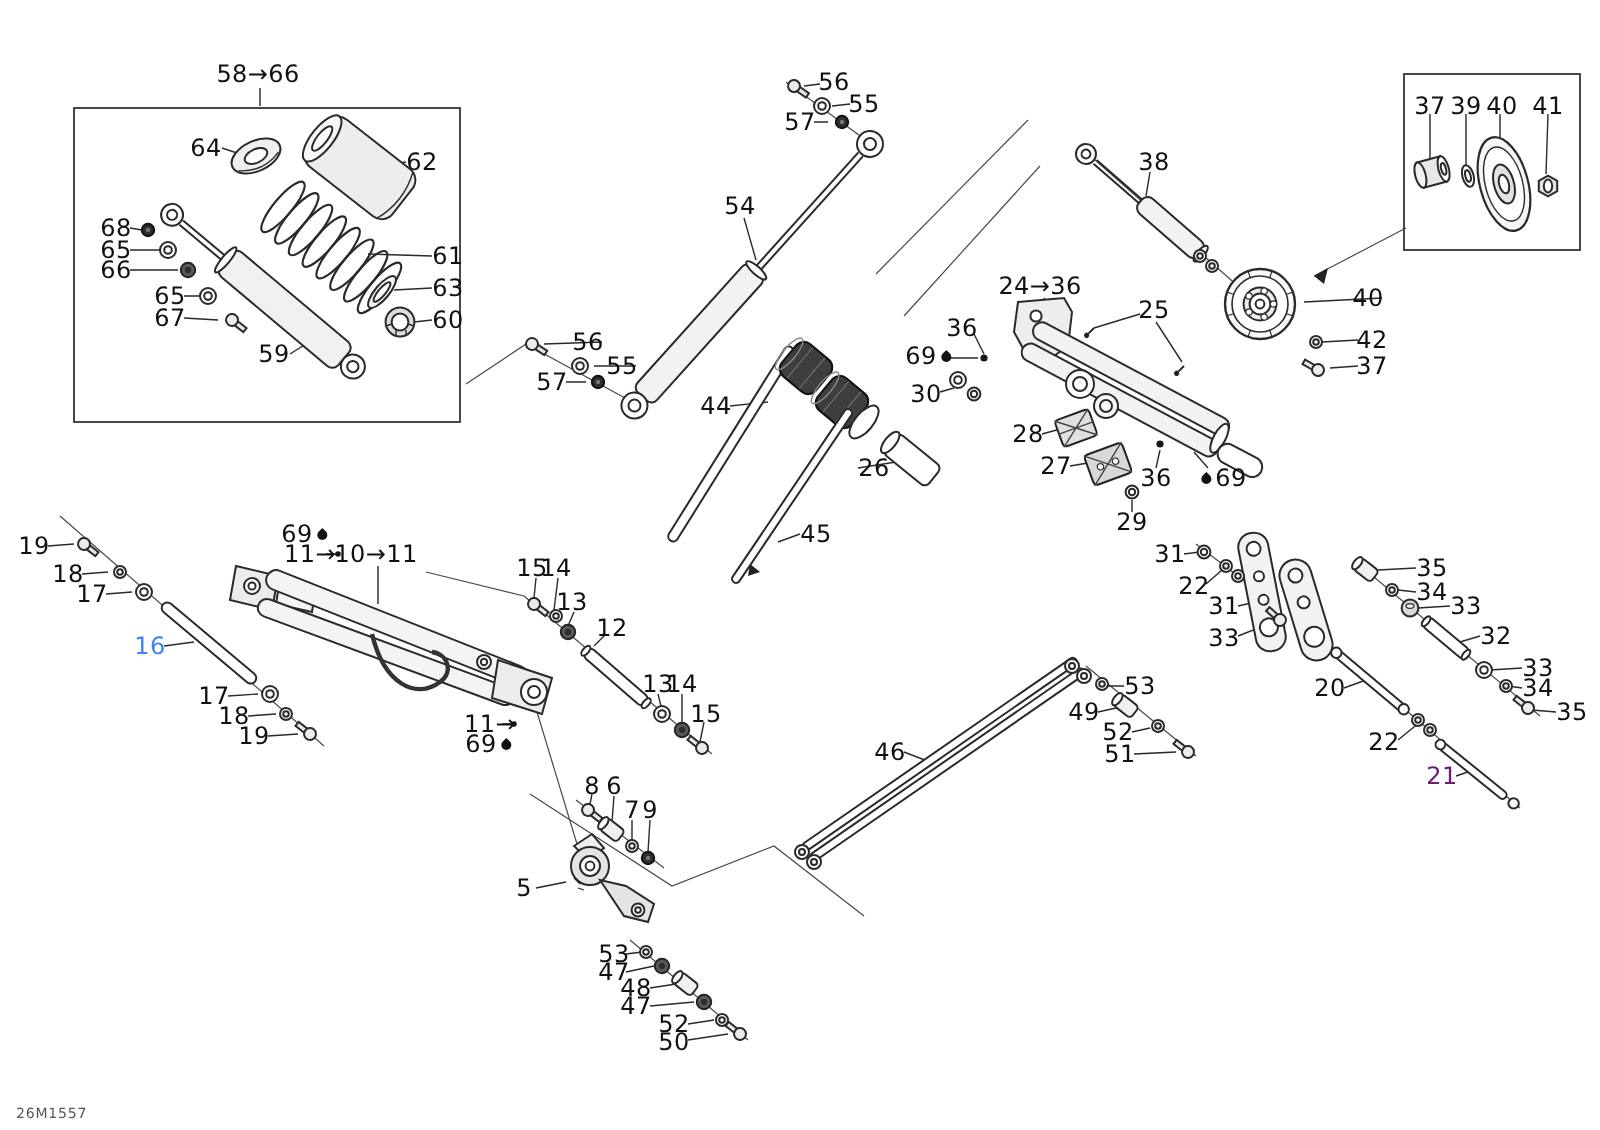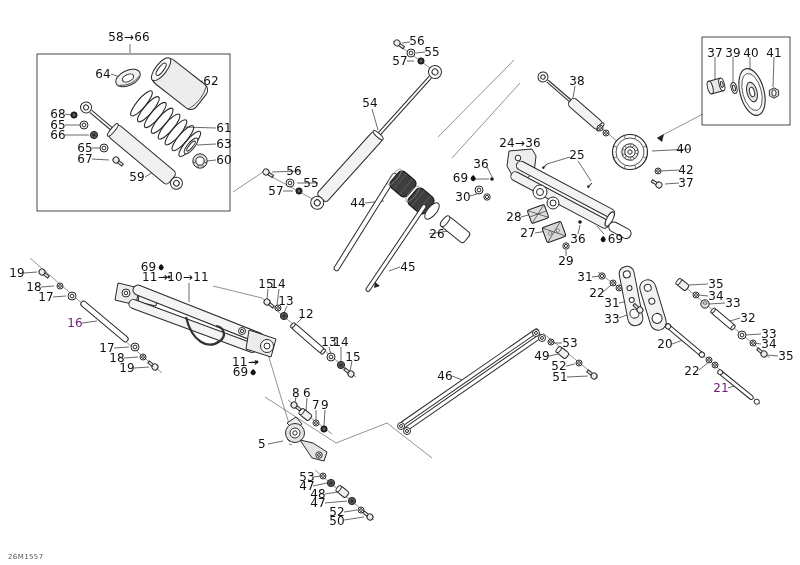--- a/index.html
+++ b/index.html
@@ -536,21 +536,21 @@
       </div>
       <div class="callout" style="left: 17px; top: 273px; color: rgb(17, 17, 17);">
         <span>19</span>
       </div>
       <div class="callout" style="left: 34px; top: 287px; color: rgb(17, 17, 17);">
         <span>18</span>
       </div>
       <div class="callout" style="left: 46px; top: 297px; color: rgb(17, 17, 17);">
         <span>17</span>
       </div>
-      <div class="callout" style="left: 75px; top: 323px; color: #701a75; text-align: center;">
+      <div class="callout" style="left: 75px; top: 323px; color: #3b82f6; text-align: center;">
         <span>16</span>
       </div>
       <div class="callout" style="left: 107px; top: 348px; color: rgb(17, 17, 17);">
         <span>17</span>
       </div>
       <div class="callout" style="left: 117px; top: 358px; color: rgb(17, 17, 17);">
         <span>18</span>
       </div>
       <div class="callout" style="left: 127px; top: 368px; color: rgb(17, 17, 17);">
         <span>19</span>

